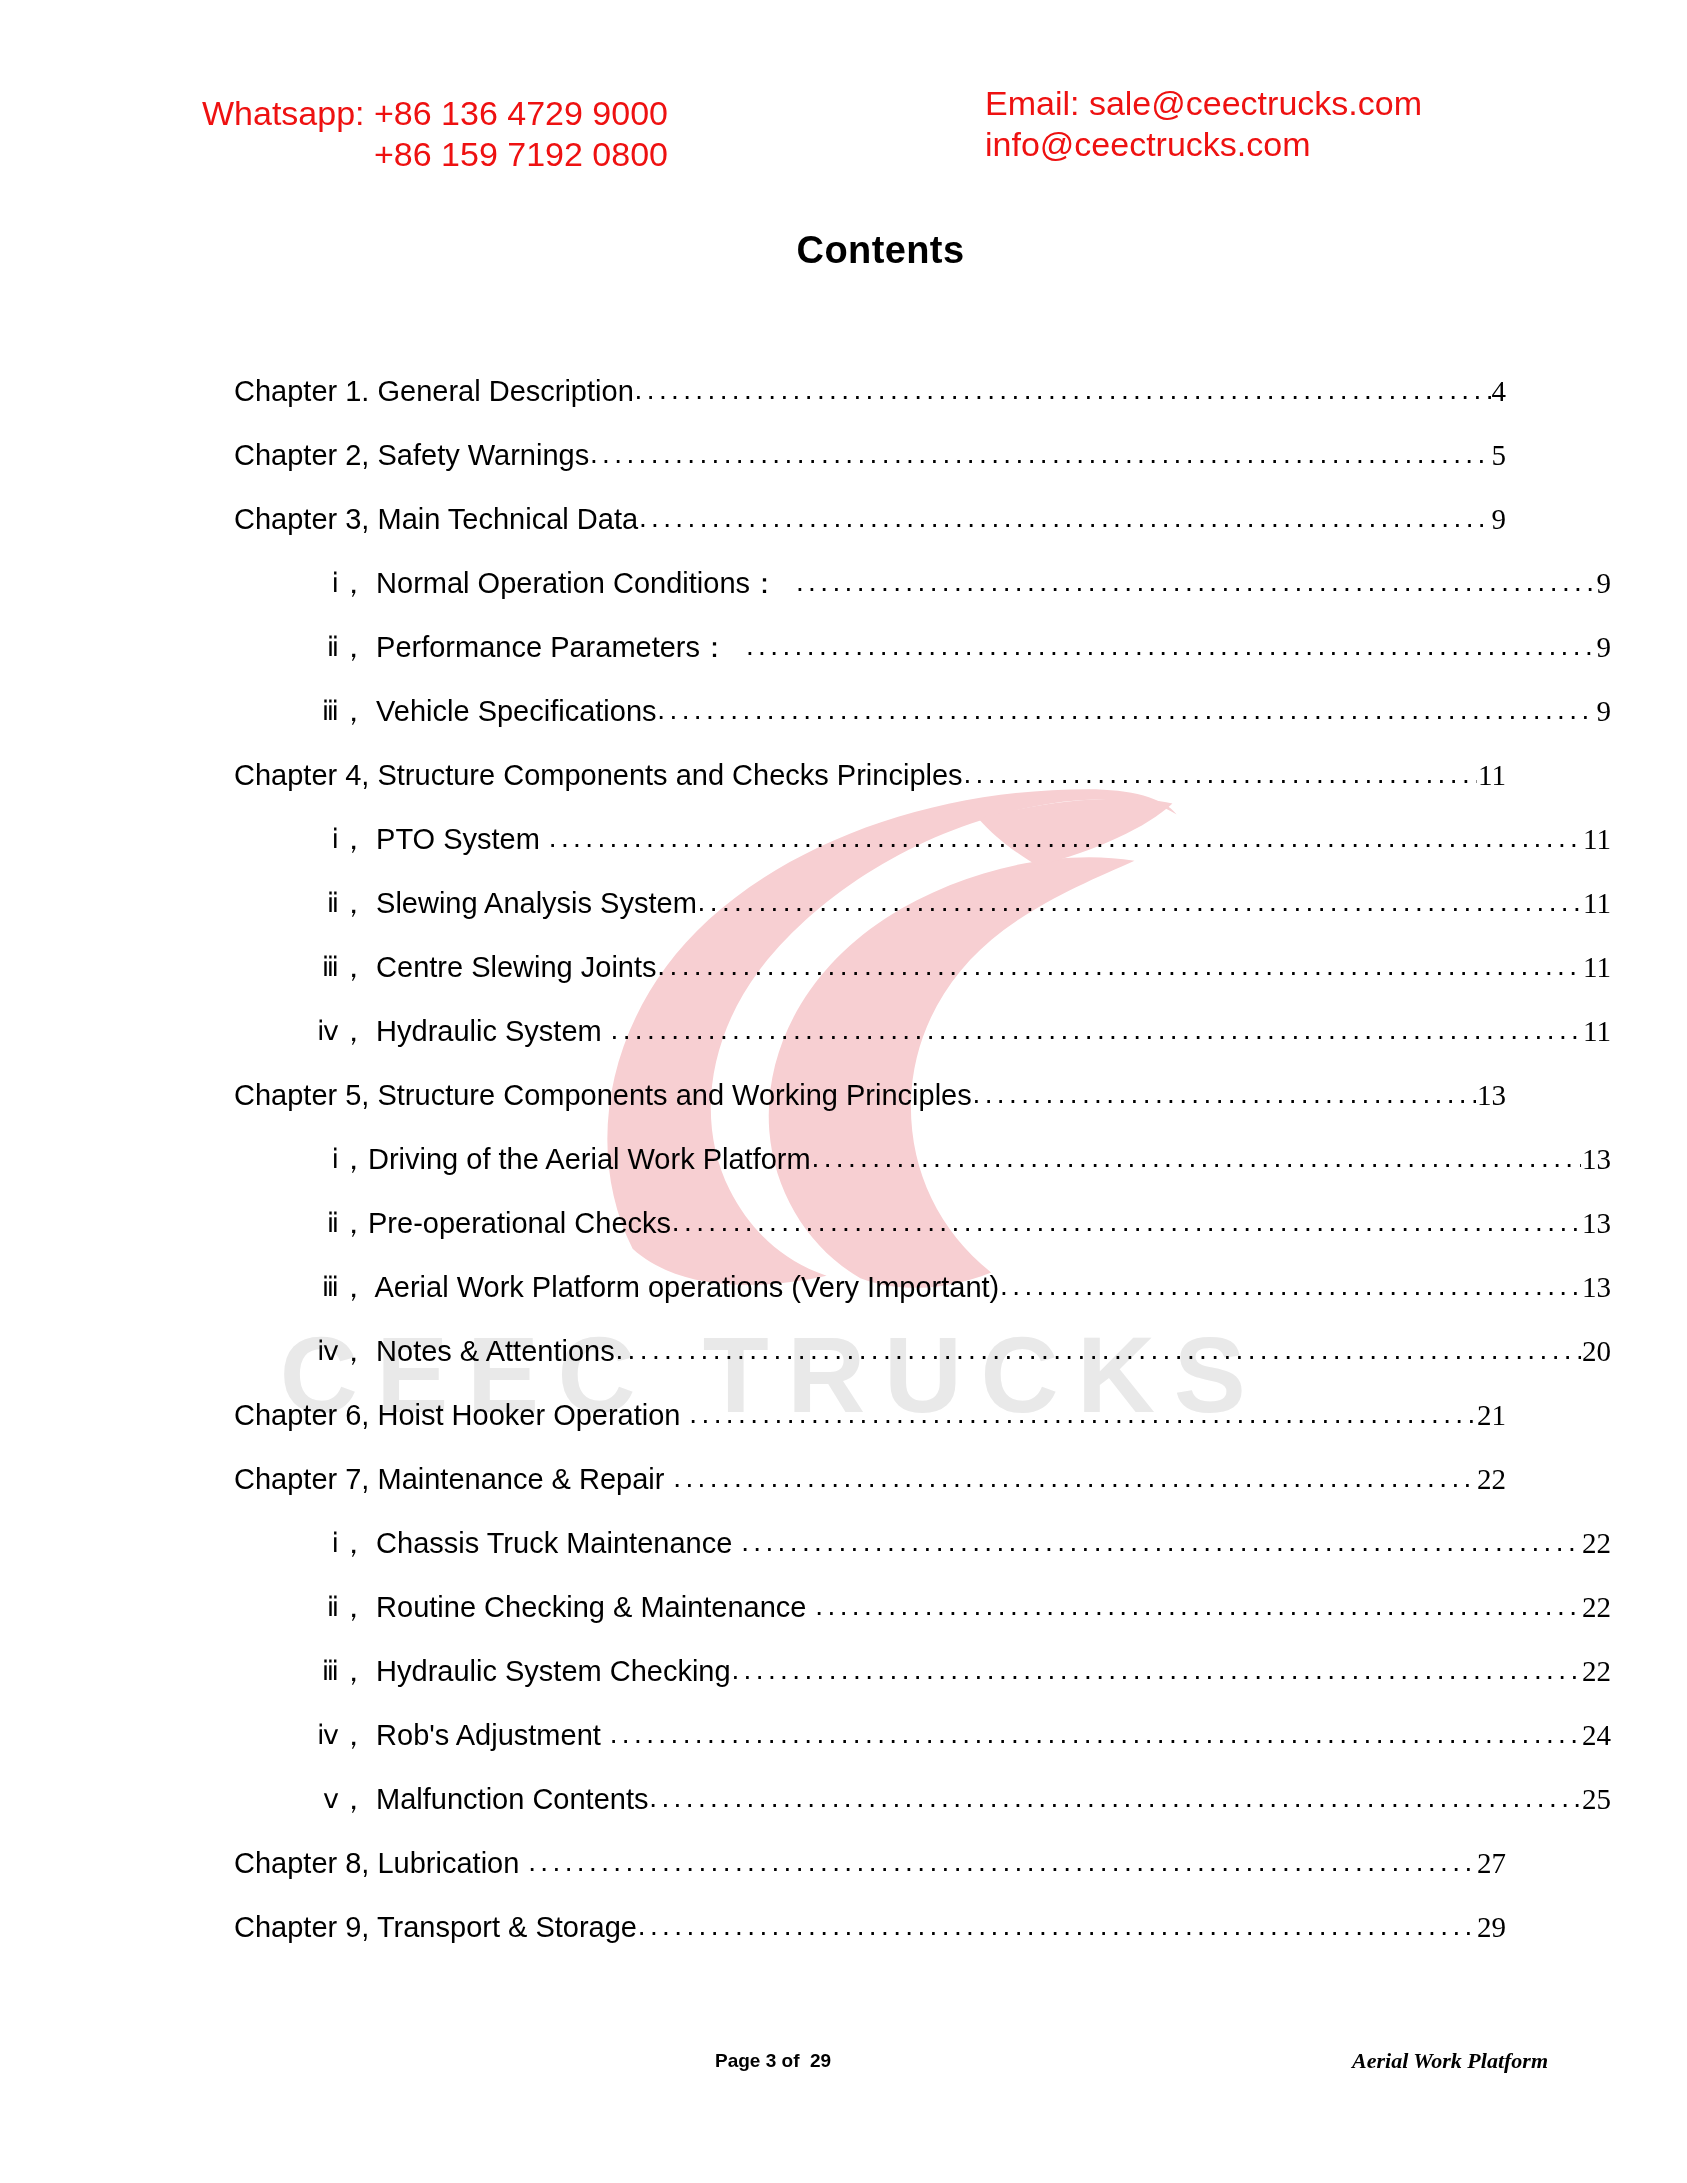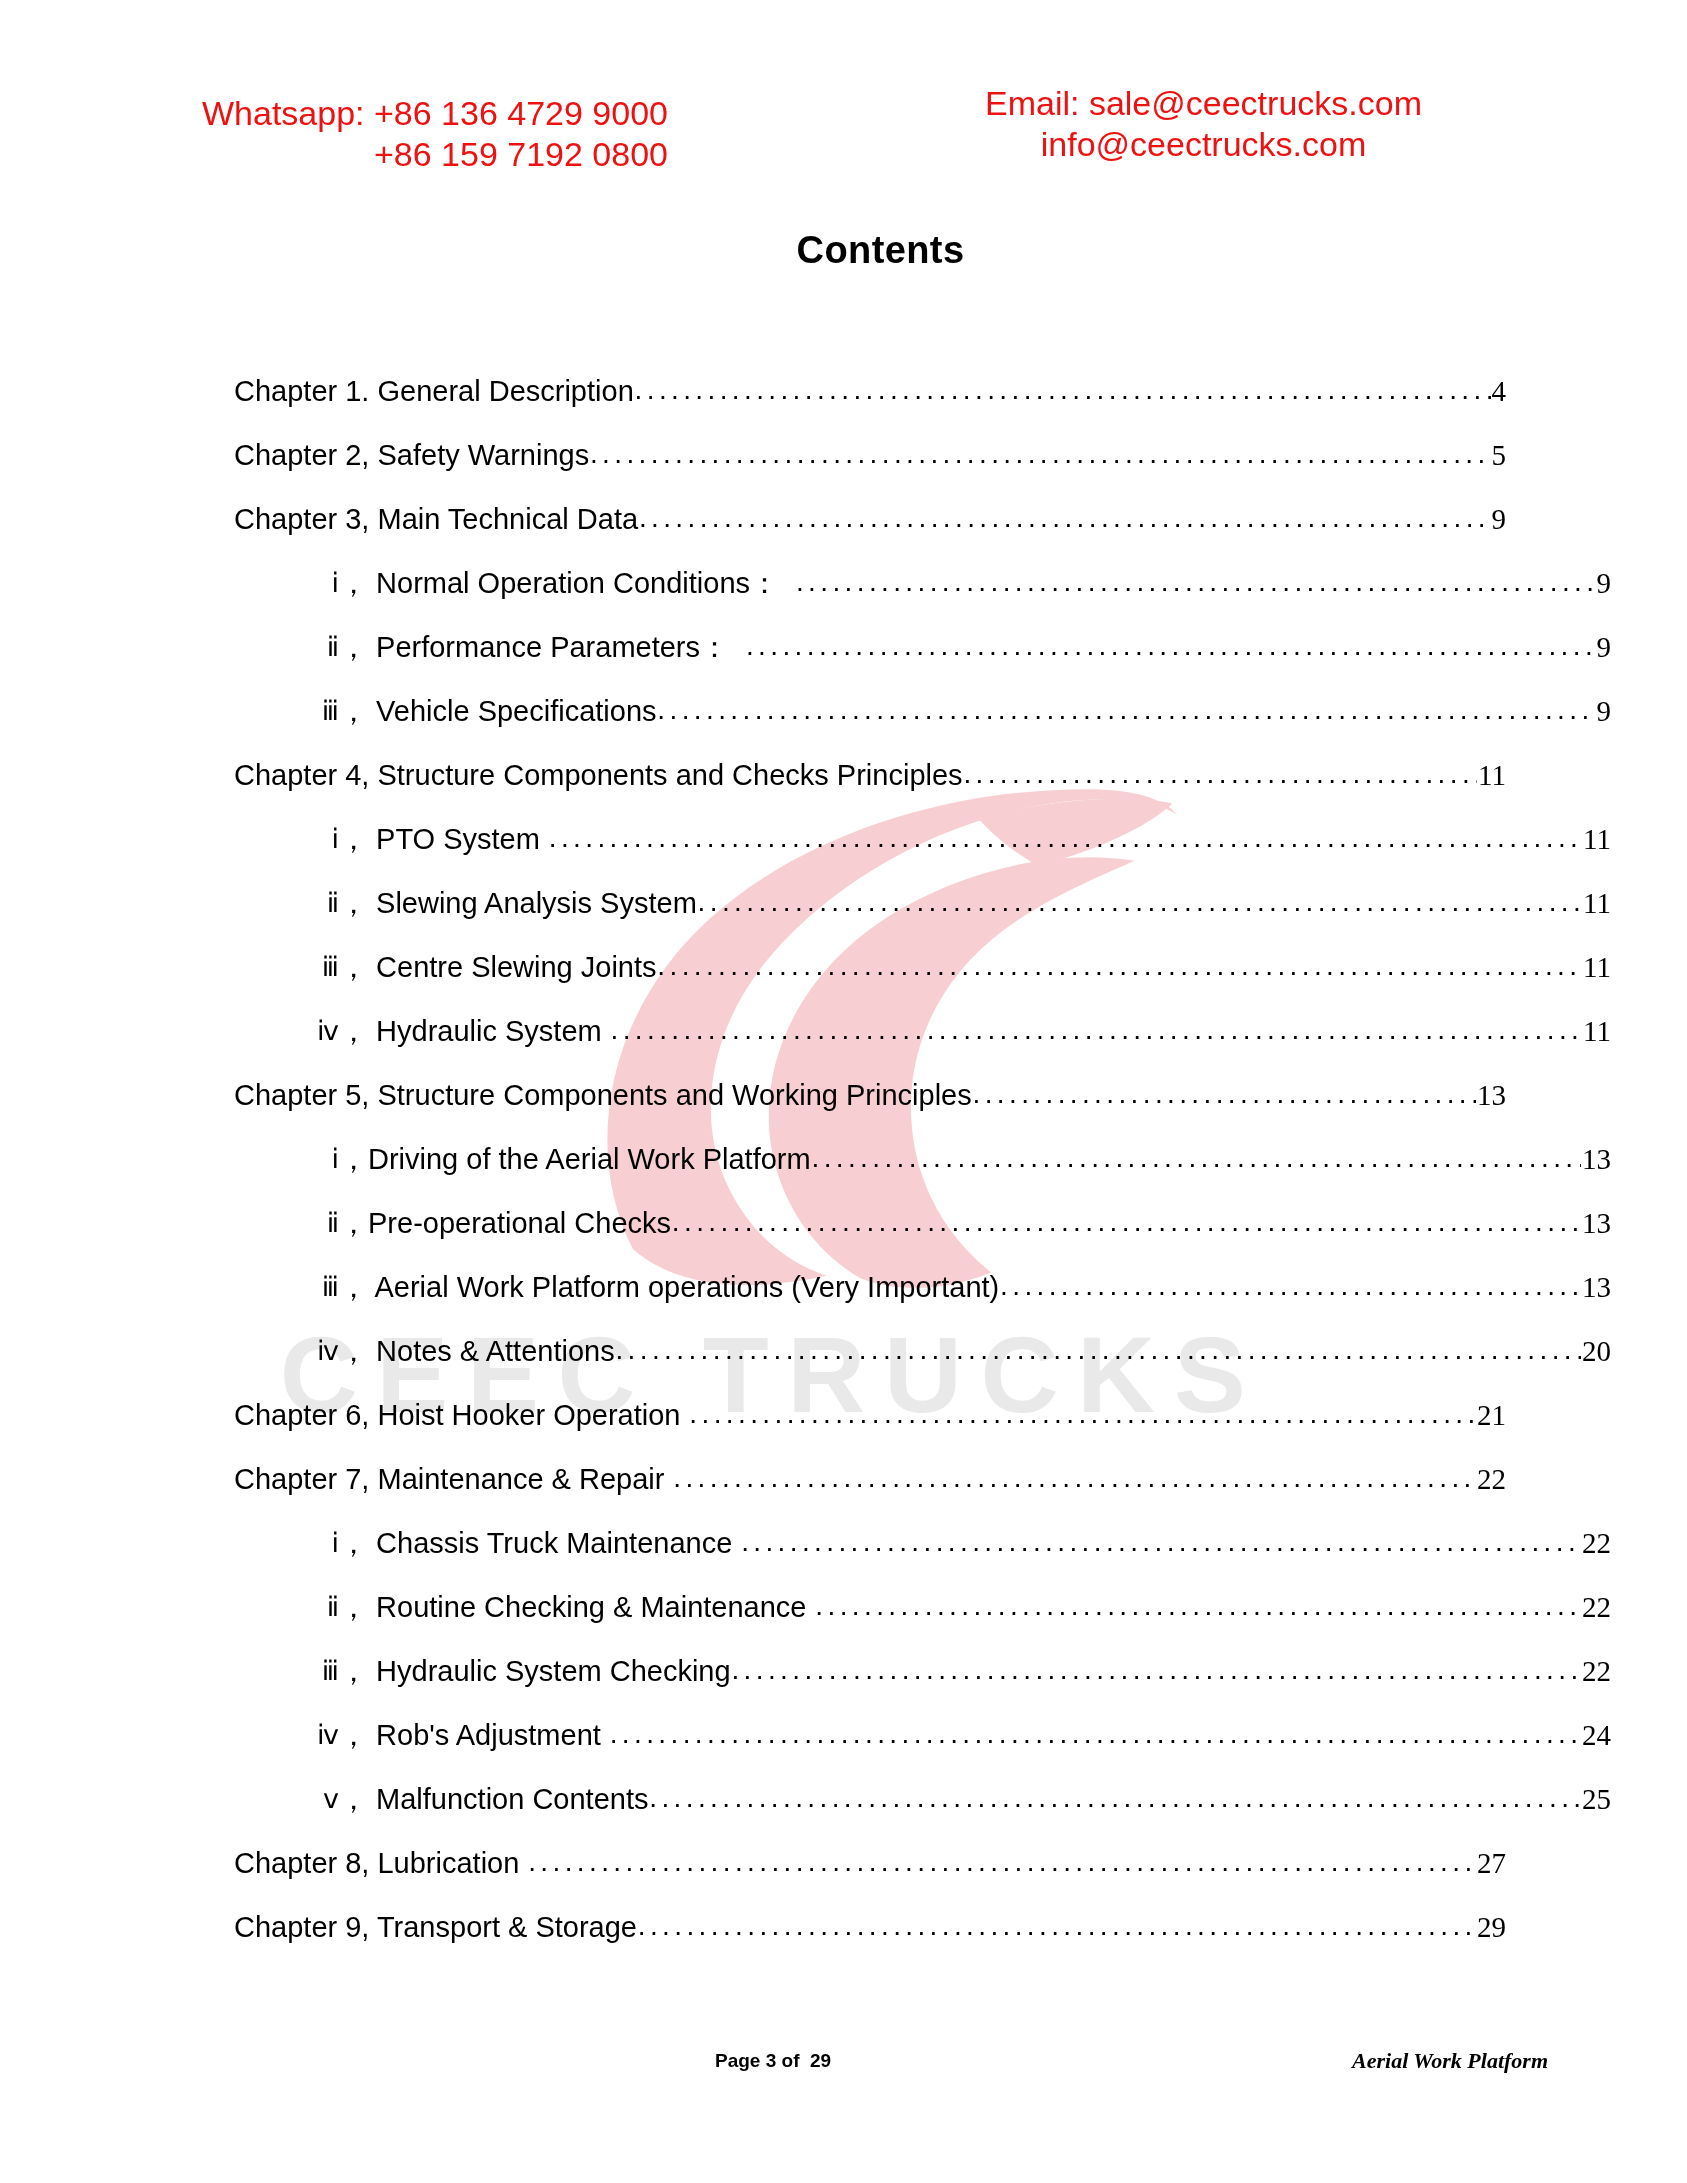--- a/index.html
+++ b/index.html
@@ -69,21 +69,21 @@
   .contact-whatsapp {
     left: 202px;
     top: 0px;
     text-align: right;
   }
   .contact-whatsapp .ln1 { display: block; }
   .contact-whatsapp .ln2 { display: block; text-align: right; }
   .contact-email {
     left: 985px;
     top: -10px;
-    text-align: center;
+    text-align: left;
   }
   .contact-email .ln1 { display: block; }
   .contact-email .ln2 { display: block; }
 
   
   .doc-title {
     position: absolute;
     left: 0;
     top: 229px;
     width: 1687px;

